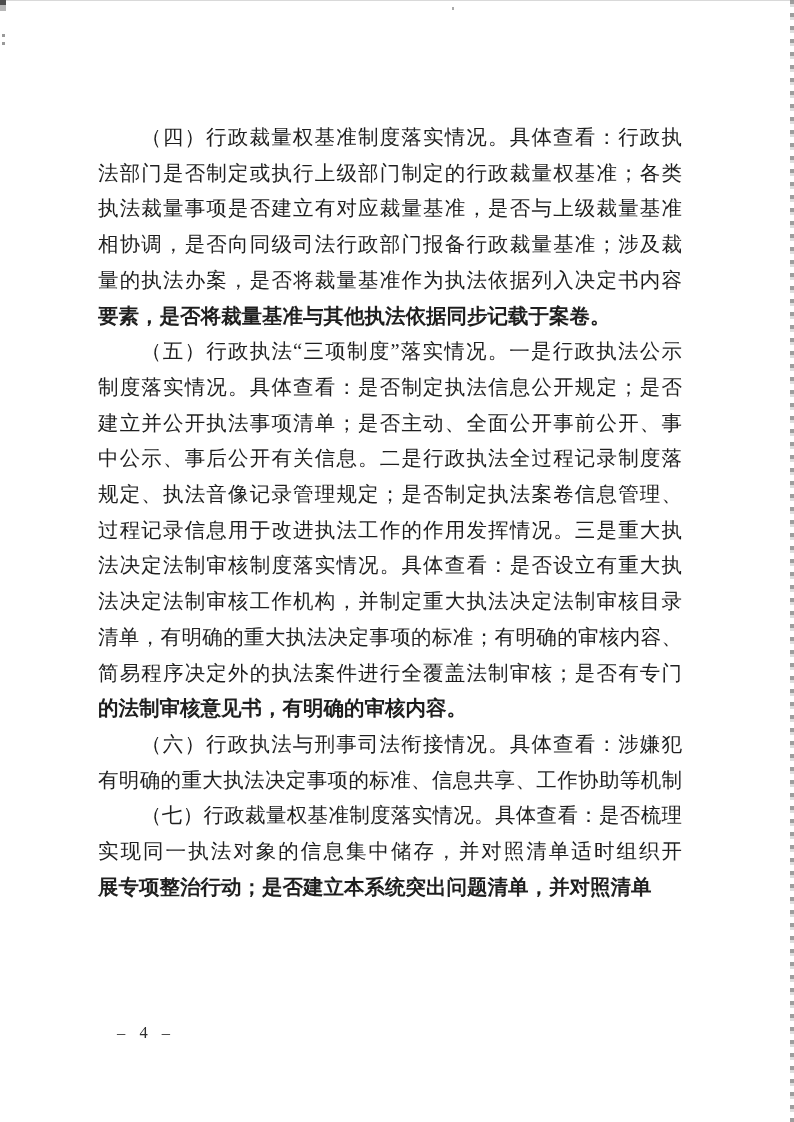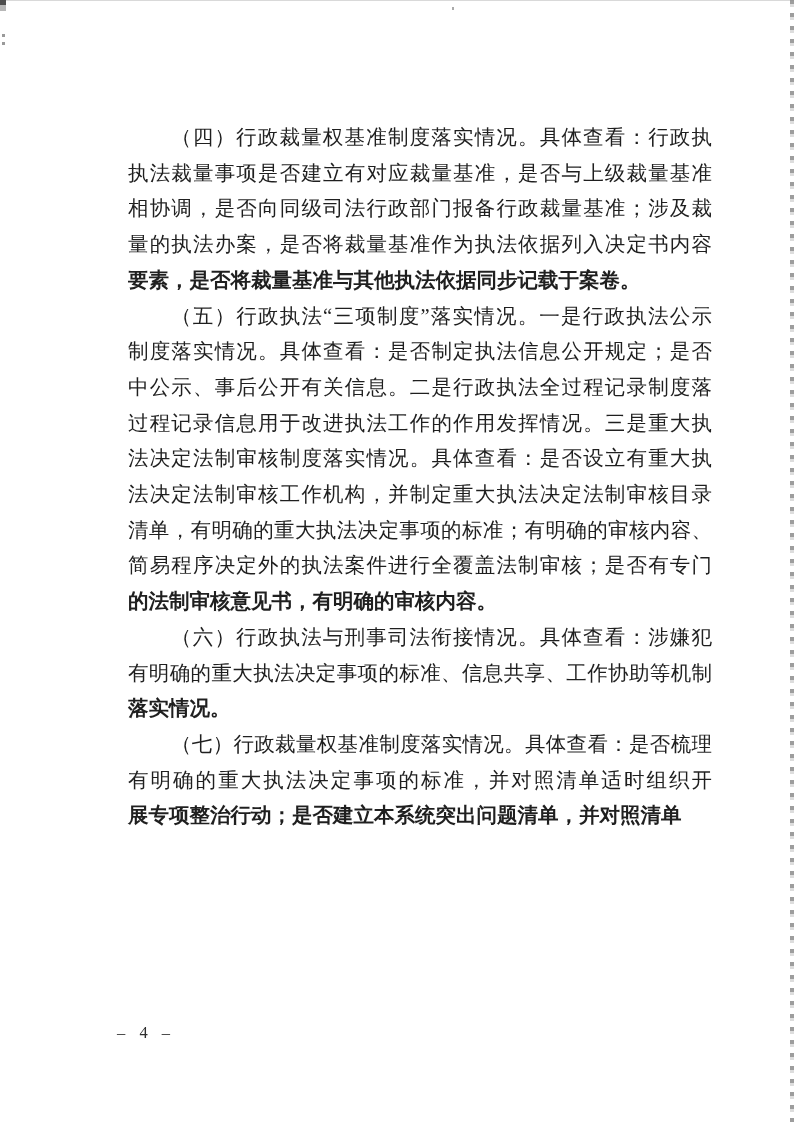--- a/index.html
+++ b/index.html
@@ -15,21 +15,21 @@
     background: #ffffff;
   }
   
   .top-hairline {
     position: absolute; left: 0; top: 0; width: 794px; height: 1px;
     background: #d9d9d9;
   }
   
   .text-block {
     position: absolute;
-    left: 128px; top: 120px; width: 584px;
+    left: 98px; top: 120px; width: 584px;
     color: #1f1f1f;
     font-size: 20.5px;
     line-height: 35.7px;
   }
   .para { margin: 0; }
   .line {
     text-align: justify;
     text-align-last: justify;
     white-space: normal;
   }
@@ -73,43 +73,45 @@
   <div class="artifact art-tl-dark"></div>
   <div class="artifact art-tl-light"></div>
   <div class="artifact art-speck-1"></div>
   <div class="artifact art-speck-2"></div>
   <div class="artifact art-speck-3"></div>
   <div class="edge-marks"></div>
 
   <main class="text-block" id="doc-body">
       <div class="para">
         <div class="line first">（四）行政裁量权基准制度落实情况。具体查看：行政执</div>
+        <div class="line">法部门是否制定或执行上级部门制定的行政裁量权基准；各类</div>
         <div class="line">执法裁量事项是否建立有对应裁量基准，是否与上级裁量基准</div>
         <div class="line">相协调，是否向同级司法行政部门报备行政裁量基准；涉及裁</div>
         <div class="line">量的执法办案，是否将裁量基准作为执法依据列入决定书内容</div>
         <div class="line last">要素，是否将裁量基准与其他执法依据同步记载于案卷。</div>
       </div>
       <div class="para">
         <div class="line first">（五）行政执法“三项制度”落实情况。一是行政执法公示</div>
         <div class="line">制度落实情况。具体查看：是否制定执法信息公开规定；是否</div>
+        <div class="line">建立并公开执法事项清单；是否主动、全面公开事前公开、事</div>
         <div class="line">中公示、事后公开有关信息。二是行政执法全过程记录制度落</div>
+        <div class="line">规定、执法音像记录管理规定；是否制定执法案卷信息管理、</div>
         <div class="line">过程记录信息用于改进执法工作的作用发挥情况。三是重大执</div>
         <div class="line">法决定法制审核制度落实情况。具体查看：是否设立有重大执</div>
         <div class="line">法决定法制审核工作机构，并制定重大执法决定法制审核目录</div>
         <div class="line">清单，有明确的重大执法决定事项的标准；有明确的审核内容、</div>
         <div class="line">简易程序决定外的执法案件进行全覆盖法制审核；是否有专门</div>
         <div class="line last">的法制审核意见书，有明确的审核内容。</div>
       </div>
       <div class="para">
         <div class="line first">（六）行政执法与刑事司法衔接情况。具体查看：涉嫌犯</div>
         <div class="line">有明确的重大执法决定事项的标准、信息共享、工作协助等机制</div>
-        <div class="line last">落实情况。</div>
       </div>
       <div class="para">
         <div class="line first">（七）行政裁量权基准制度落实情况。具体查看：是否梳理</div>
-        <div class="line">有明确的重大执法决定事项的标准，并对照清单适时组织开</div>
+        <div class="line">实现同一执法对象的信息集中储存，并对照清单适时组织开</div>
         <div class="line last">展专项整治行动；是否建立本系统突出问题清单，并对照清单</div>
       </div>
     </main>
 
   <div class="page-number">– 4 –</div>
 
 </div>
 
 </body></html>

